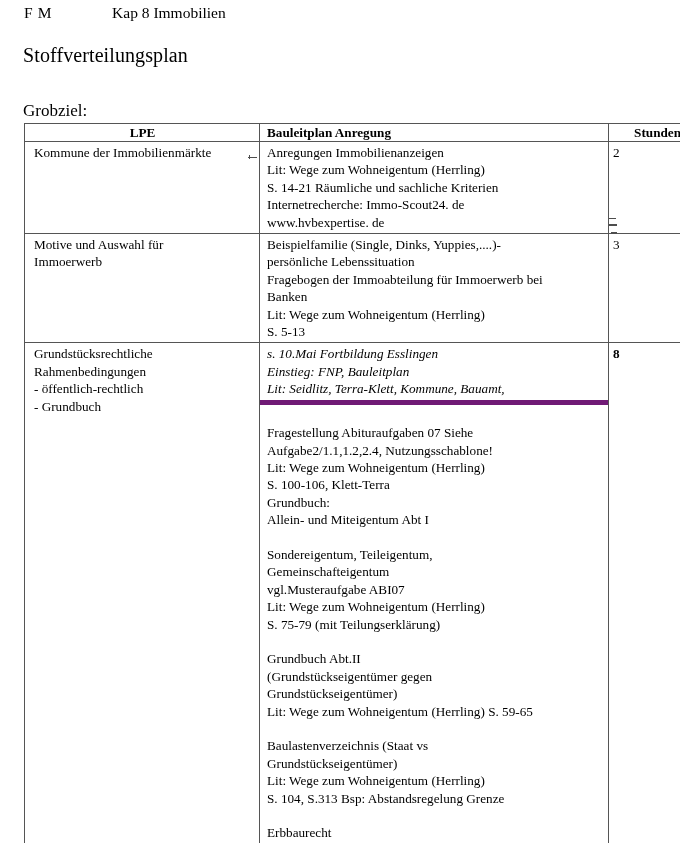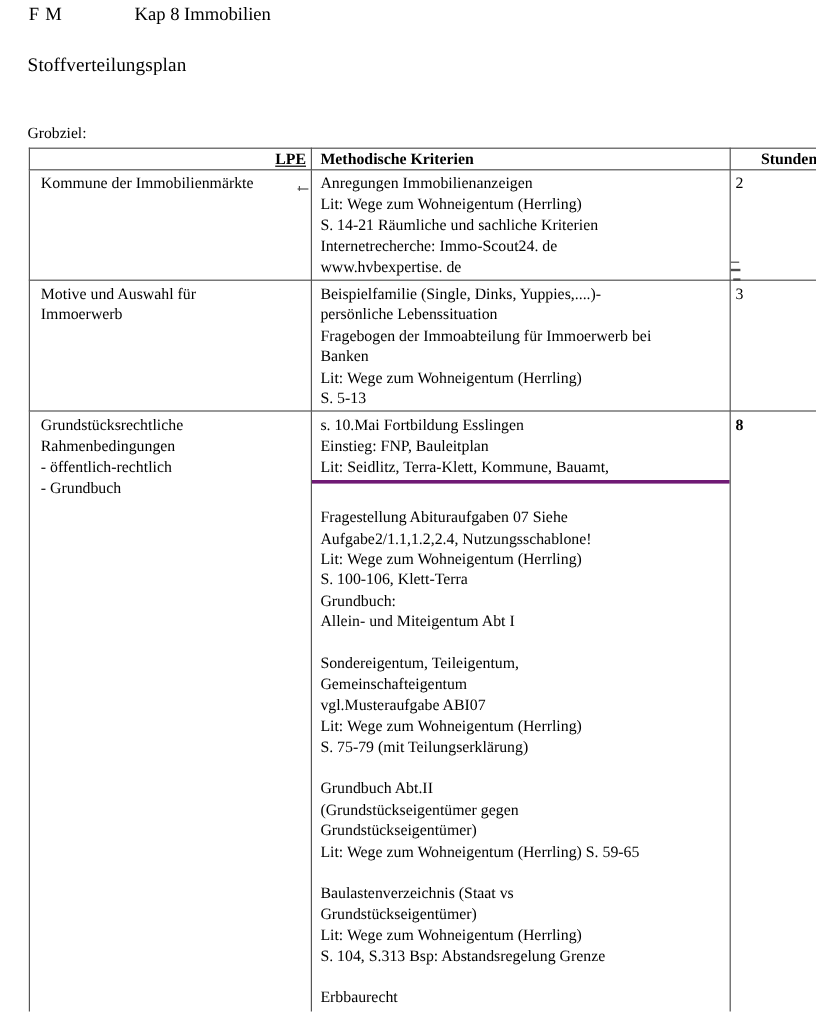--- a/index.html
+++ b/index.html
@@ -39,31 +39,31 @@
   }
   .doc-head .chapter {
     display: inline-block;
     margin-left: 60px;
   }
 
   .doc-title {
     position: absolute;
     left: 8px;
     top: 45px;
-    font-size: 16px;
+    font-size: 20px;
     line-height: 20px;
     letter-spacing: 0.1px;
     white-space: nowrap;
   }
 
   .doc-goal {
     position: absolute;
     left: 8px;
     top: 103px;
-    font-size: 13px;
+    font-size: 17px;
     line-height: 16px;
     white-space: nowrap;
   }
 
   
   .plan-table {
     position: absolute;
     left: 9px;
     top: 123px;
     width: 661px;
@@ -83,21 +83,21 @@
     line-height: 17.4px;
   }
 
   .plan-table thead th {
     font-weight: bold;
     padding-top: 0px;
     padding-bottom: 0px;
     line-height: 17px;
     height: 17px;
   }
-  th.h-lpe    { text-align: right; text-decoration: underline; }
+  th.h-lpe    { text-align: center; }
   th.h-method { text-align: left; padding-left: 7px; }
   th.h-hours  { text-align: right; padding-left: 4px; }
 
   td.lpe-cell {
     padding-left: 9px;
     padding-top: 2px;
   }
   td.method-cell {
     padding-left: 7px;
     padding-top: 2px;
@@ -109,21 +109,22 @@
   td.hours-cell.bold { font-weight: bold; }
 
   .cell-line { white-space: pre-wrap; }
 
   
   .split-cell {
     padding: 0 !important;
   }
   .split-top {
     padding: 2px 4px 2px 7px;
-    border-bottom: 3px solid #701a75;
+    border-bottom: 5px solid #701a75;
+    font-style: italic;
   }
   .split-bottom {
     padding: 2px 4px 2px 7px;
   }
 
   
   .artifact {
     position: absolute;
     background: #4d4d4d;
     pointer-events: none;
@@ -149,21 +150,21 @@
 
   <table class="plan-table">
     <colgroup>
       <col class="c-lpe">
       <col class="c-method">
       <col class="c-hours">
     </colgroup>
     <thead>
       <tr>
         <th class="h-lpe">LPE</th>
-        <th class="h-method">Methodische Kriterien</th>
+        <th class="h-method">Bauleitplan Anregung</th>
         <th class="h-hours">Stunden</th>
       </tr>
     </thead>
     <tbody>
 
       <tr>
         <td class="lpe-cell">
             <div class="cell-line">Kommune der Immobilienmärkte</div>
           </td>
         <td class="method-cell">

